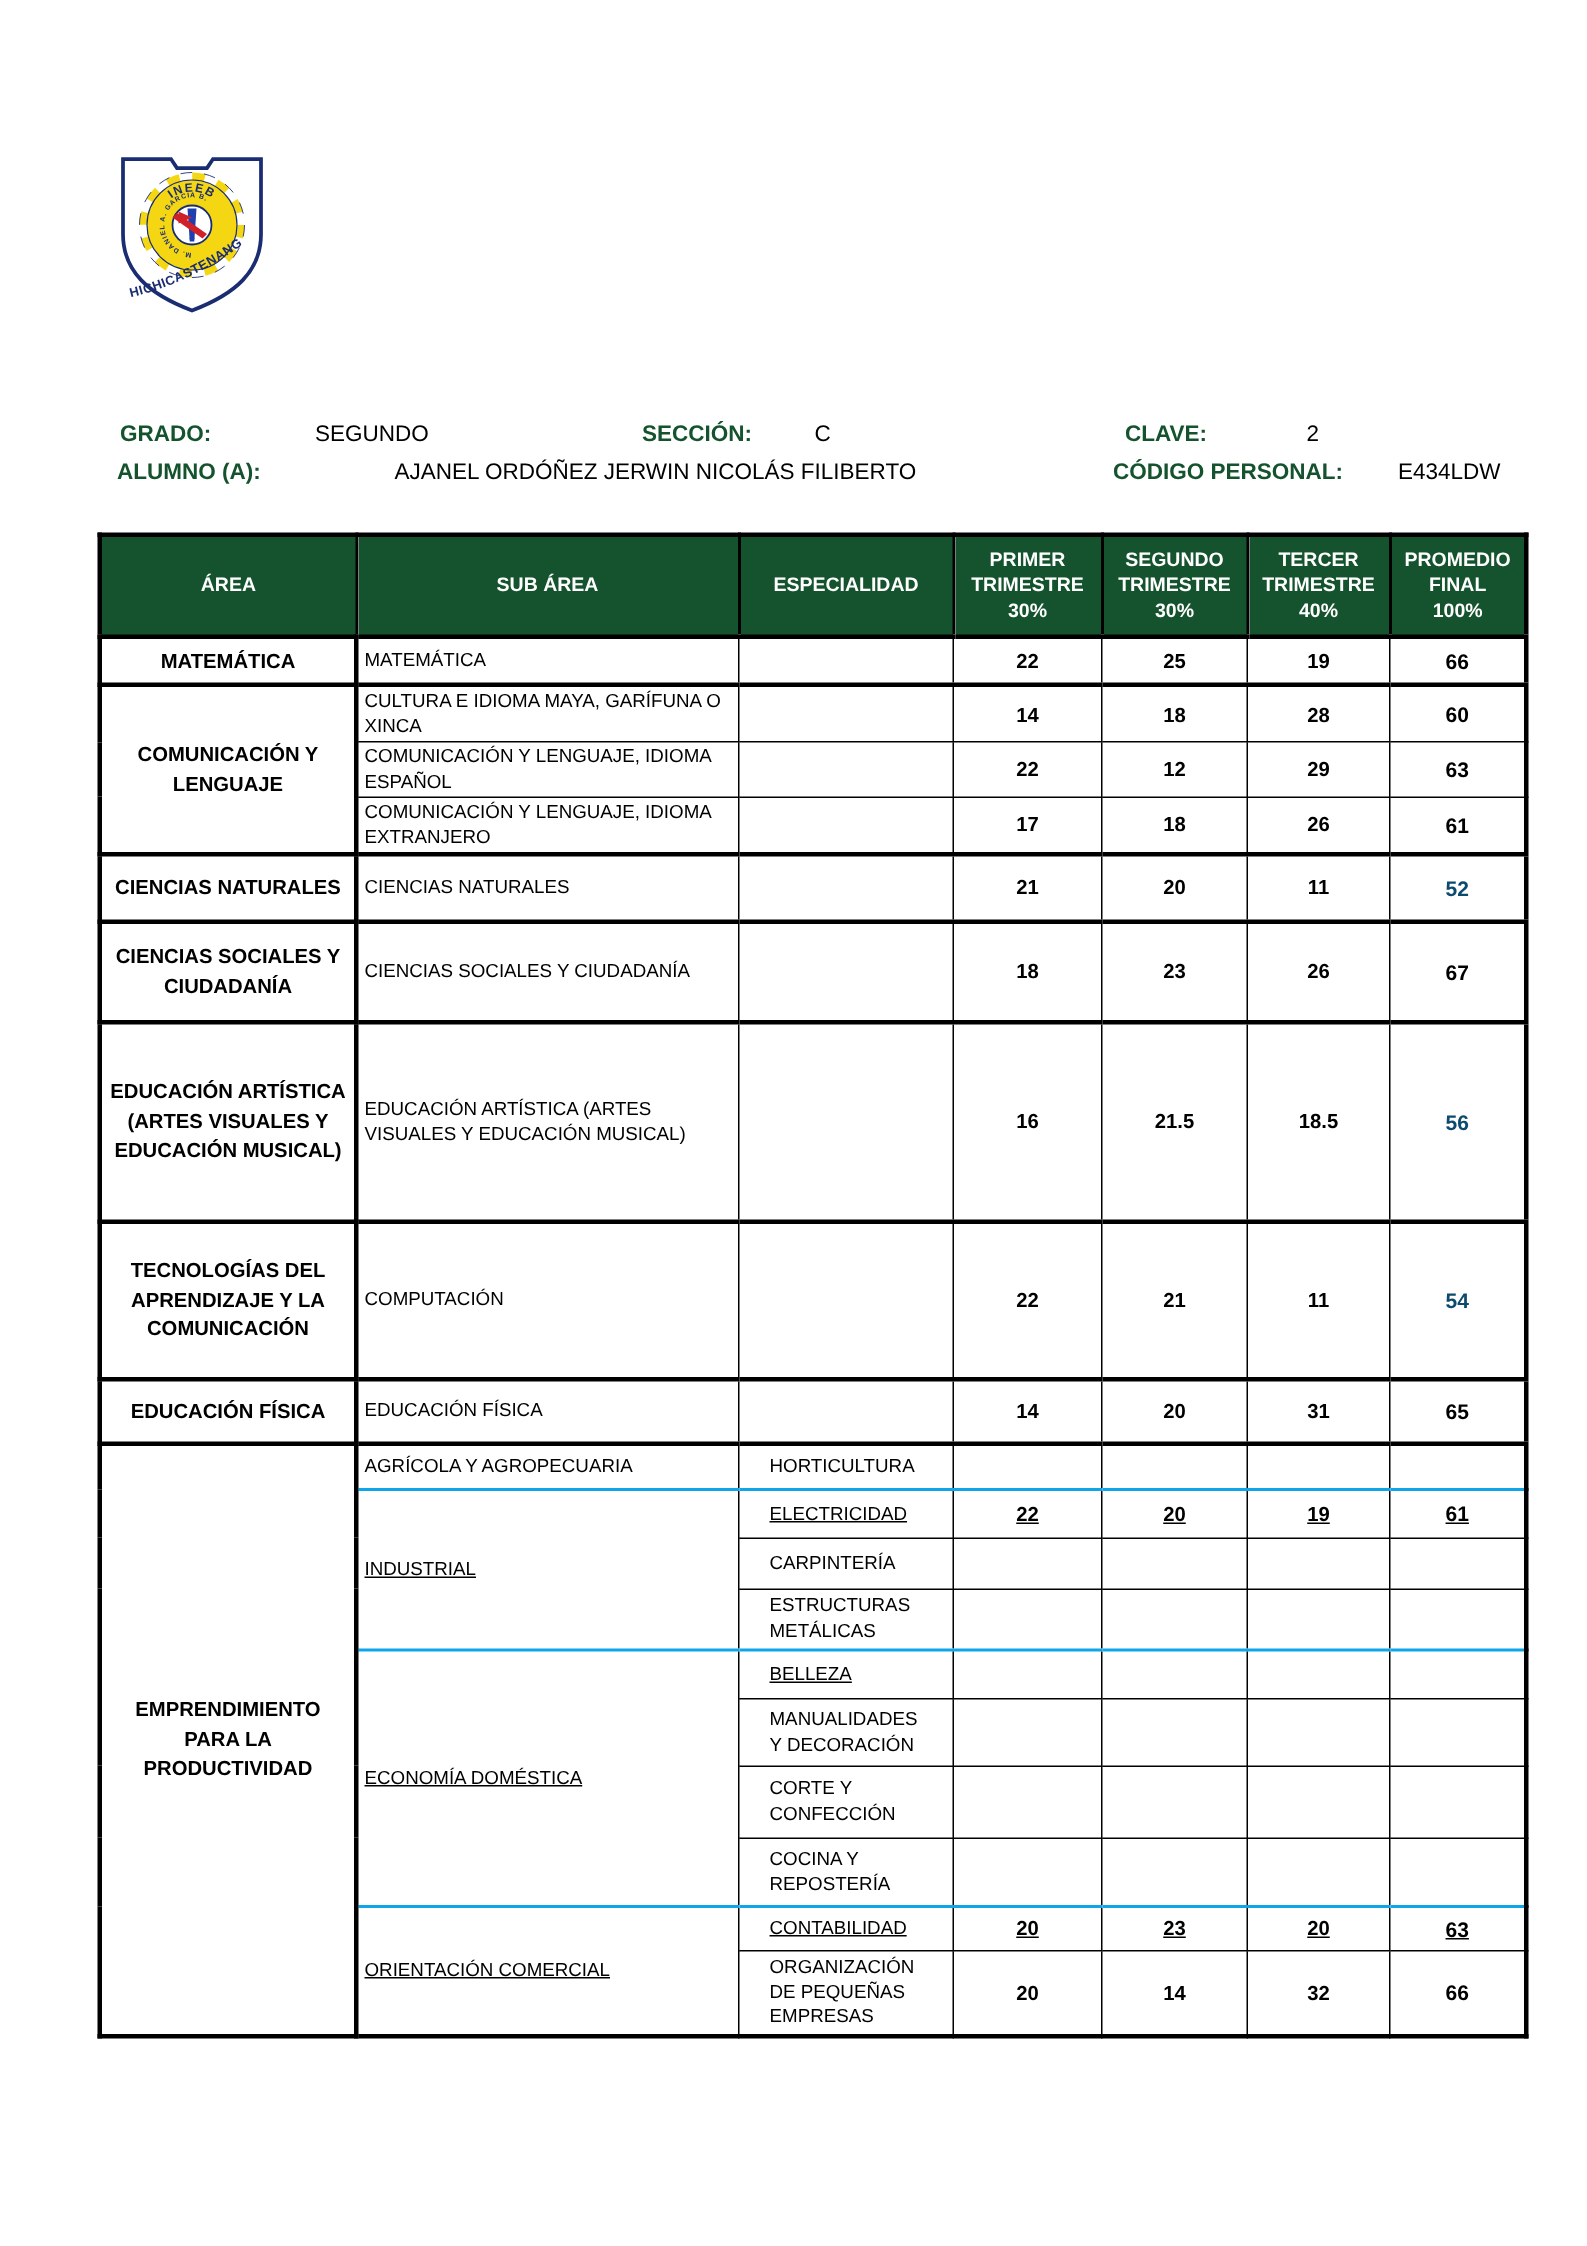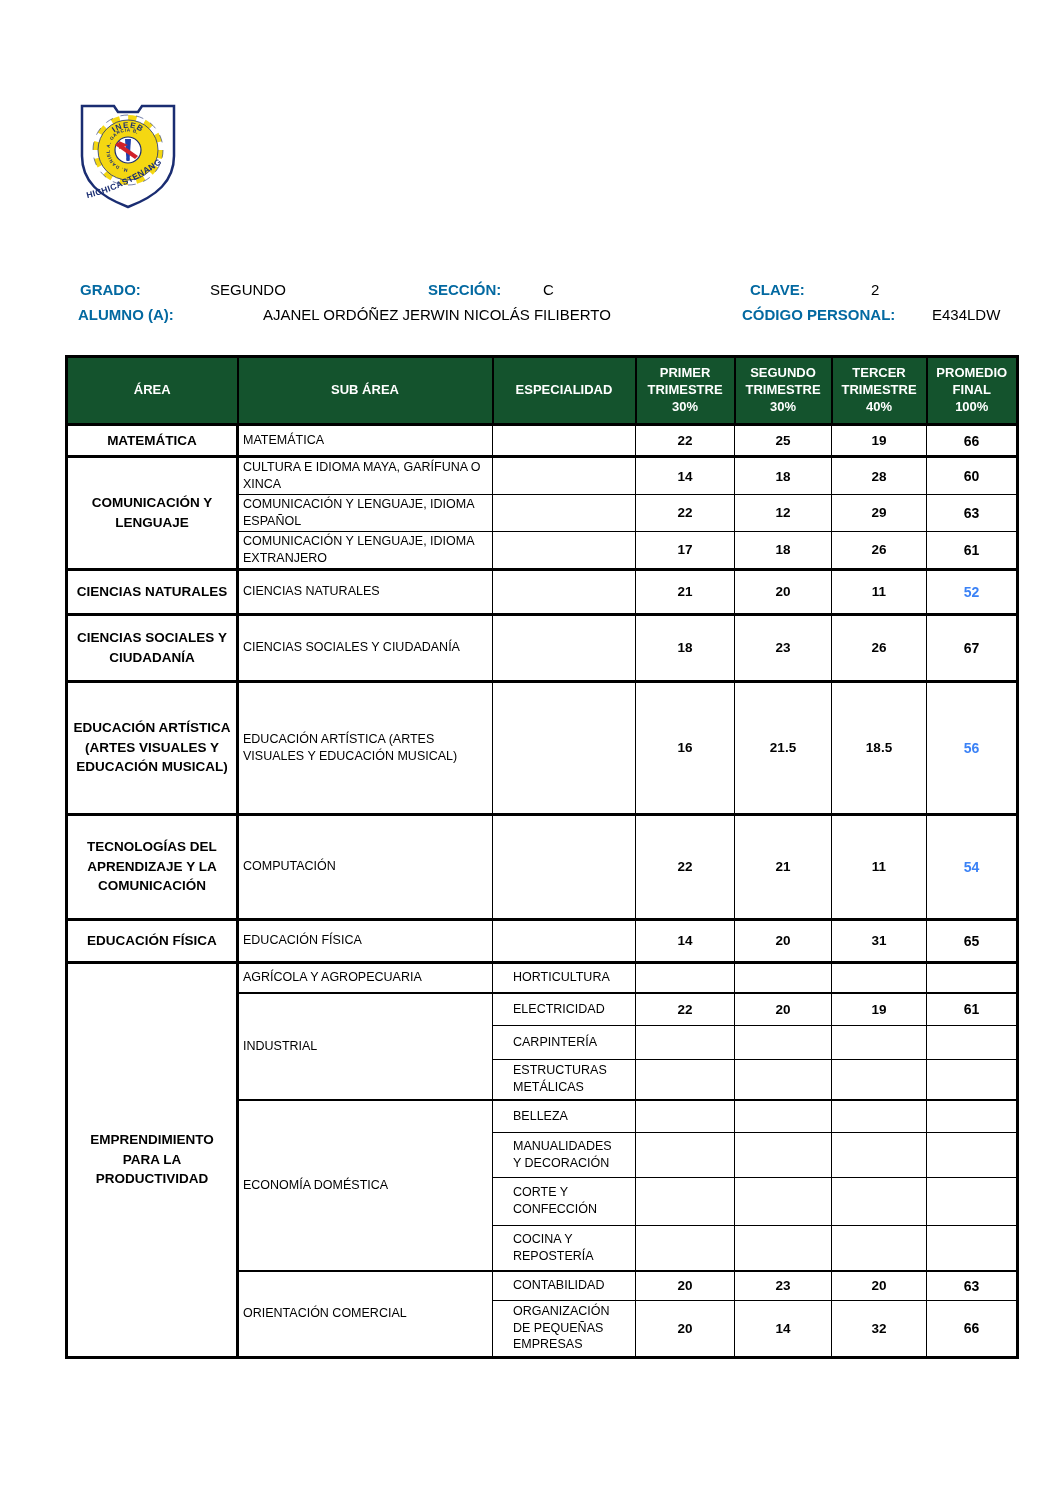--- a/index.html
+++ b/index.html
@@ -13,21 +13,21 @@
   .title-block {
     position:absolute; left:75px; top:107px; width:940px; text-align:center;
     color:#1a2d72;
   }
   .inst-line { font-size:20.5px; font-weight:bold; line-height:28px; }
   .doc-title { font-size:27px; font-weight:bold; margin-top:7px; letter-spacing:0.2px; }
   .doc-subtitle { font-size:18.5px; font-weight:bold; margin-top:4px; }
 
   
   .info { position:absolute; font-size:15px; white-space:nowrap; }
-  .info.label { color:#0369a1; font-weight:bold;text-align:center; }
+  .info.label { color:#14532d; font-weight:bold;text-align:center; }
   .info.value { color:#000; }
 
   
   table.grades {
     position:absolute; left:65px; top:355px;
     border-collapse:collapse; table-layout:fixed;
     border:3px solid #000;
   }
   table.grades th, table.grades td { border:1px solid #000; overflow:hidden; }
   table.grades thead th {
@@ -36,23 +36,23 @@
     border:2px solid #000;
   }
   td.area-cell {
     font-weight:bold; font-size:13.5px; text-align:center; vertical-align:middle;
     border:3px solid #000 !important; padding:1px 2px; line-height:1.45;
   }
   td.sub-cell { font-size:12.5px; padding:1px 4px; vertical-align:middle; line-height:1.35; }
   td.esp-cell { font-size:12.5px; padding:1px 20px; vertical-align:middle; line-height:1.35; }
   td.grade-cell { font-weight:bold; font-size:13.5px; text-align:center; vertical-align:middle; }
   td.final-cell { font-weight:bold; font-size:14px; text-align:center; vertical-align:middle; }
-  td.final-cell.red { color:#3b82f6; }
+  td.final-cell.red { color:#0c4a6e; }
   tr.group-start td { border-top:3px solid #000; }
-  tr.subgroup-start td { border-top:2px solid #000000; }
+  tr.subgroup-start td { border-top:2px solid #0ea5e9;text-decoration:underline; }
 </style>
 </head>
 <body>
 
 <div class="page">
 
   <svg class="logo" viewBox="0 0 112 112">
 
     <path d="M10,5 L42,5 L46,11 L66,11 L70,5 L102,5 L102,55 C102,80 85,95 56,106 C27,95 10,80 10,55 Z" fill="#ffffff" stroke="#1a2d72" stroke-width="2.5"></path>
 

